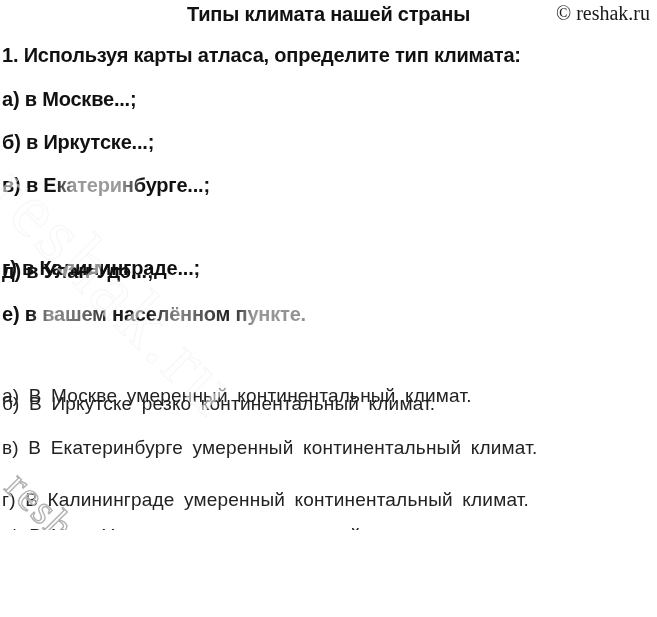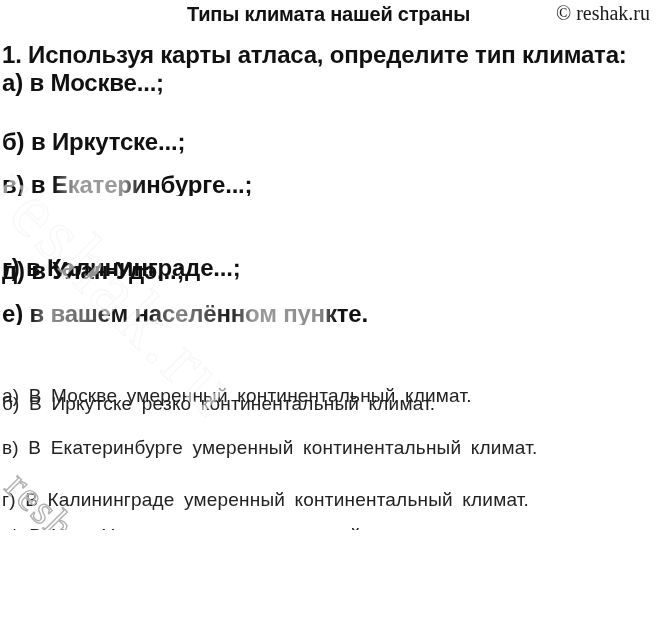--- a/index.html
+++ b/index.html
@@ -18,25 +18,25 @@
     font-size:20px;font-weight:700;letter-spacing:-0.2px;color:#111;
   }
   .copyright{
     position:absolute;top:2px;right:7px;
     font-family:"Liberation Serif", serif;
     font-size:20px;color:#1a1a1a;
   }
   
   .q{
     position:absolute;left:2px;
-    font-size:24px;font-weight:700;letter-spacing:-0.2px;
+    font-size:20px;font-weight:700;letter-spacing:-0.2px;
     white-space:nowrap;color:#111;line-height:22px;
   }
   .q-intro{top:44px;}
-  .q0{top:72px;}
+  .q0{top:88px;}
   .q1{top:131px;}
   .q2{top:174px;}
   .q3{top:217px;margin-top:40px;}
   .q4{top:260px;}
   .q5{top:303px;}
   
   .fade-v{
     background:linear-gradient(90deg,#111 0px,#111 52px,#9a9a9a 72px,#9a9a9a 118px,#111 142px,#111 100%);
     -webkit-background-clip:text;background-clip:text;color:transparent;
   }

